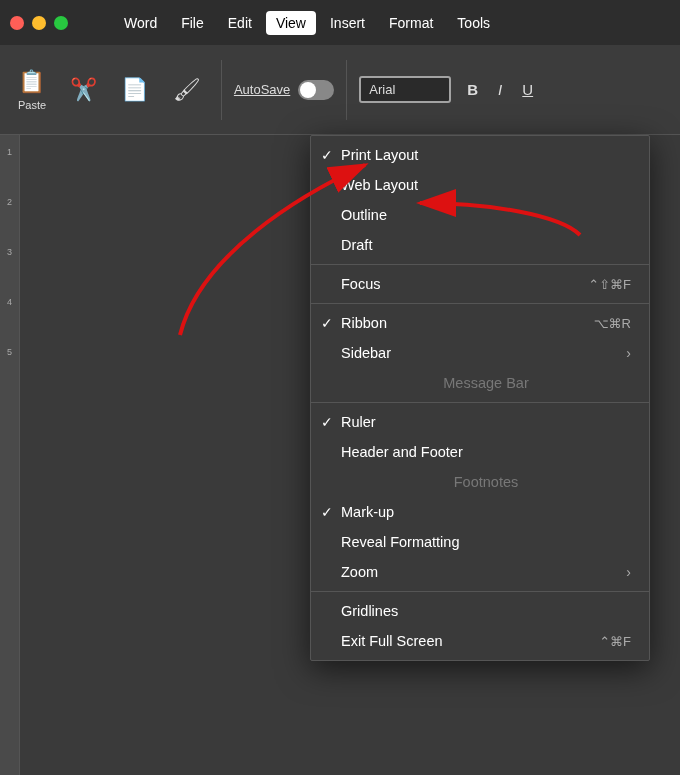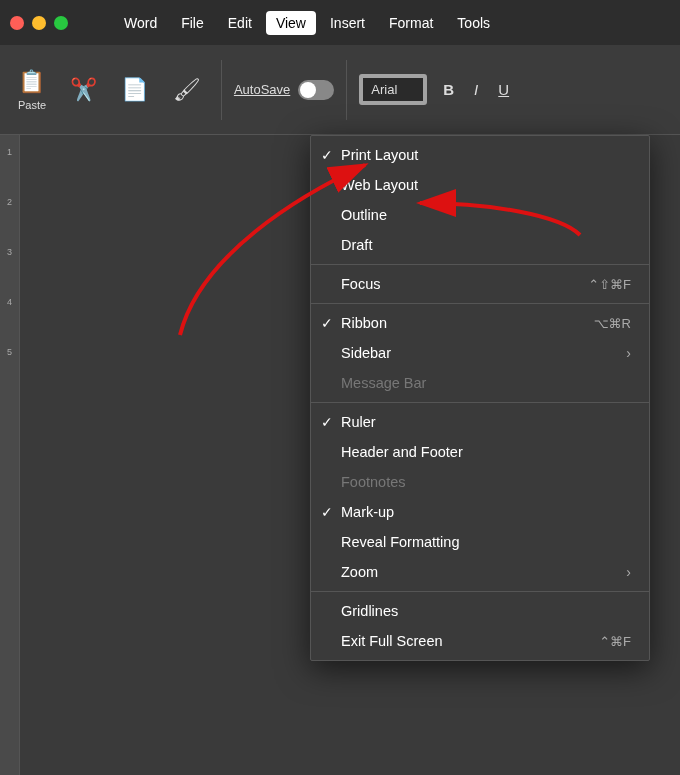--- a/index.html
+++ b/index.html
@@ -77,26 +77,26 @@
 
     .toolbar-divider {
       width: 1px;
       height: 60px;
       background: #555;
       margin: 0 4px;
     }
 
     .font-box {
       background: #2a2a2a;
-      border: 4px solid #a3a3a3;
+      border: 2px solid #a3a3a3;
       color: #ddd;
       padding: 4px 8px;
       font-size: 13px;
       border-radius: 3px;
-      width: 68px;
+      width: 92px;
     }
 
     .format-btns {
       display: flex;
       gap: 4px;
     }
 
     .format-btn {
       color: #ddd;
       font-size: 15px;
@@ -168,20 +168,21 @@
       content: '✓';
       position: absolute;
       left: 10px;
       color: #ffffff;
       font-size: 14px;
     }
 
     .menu-item.disabled {
       color: #777;
       cursor: default;
+      justify-content: center;
     }
 
     .menu-item .shortcut {
       margin-left: auto;
       color: #aaa;
       font-size: 13px;
       padding-left: 20px;
     }
 
     .menu-item .arrow {

